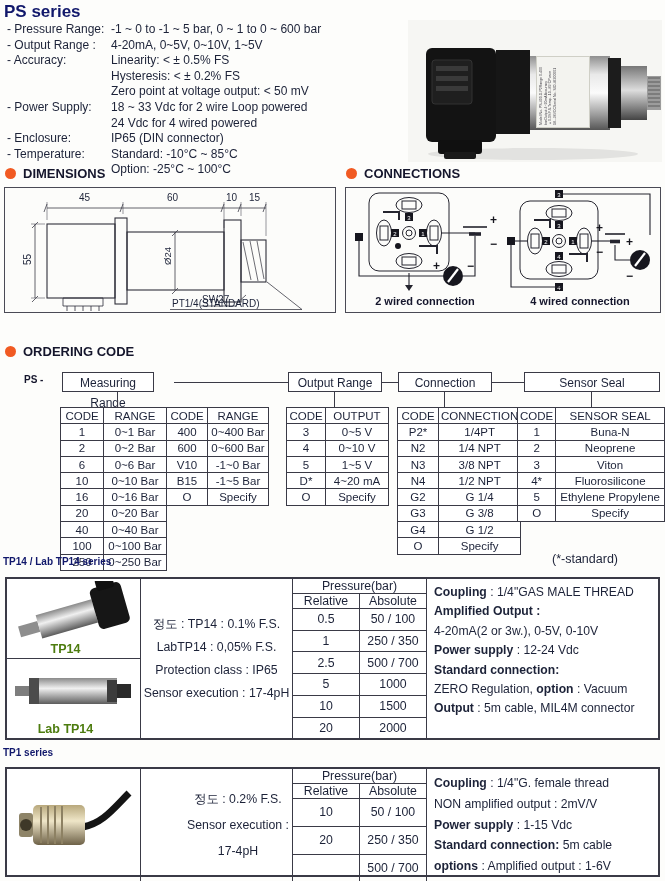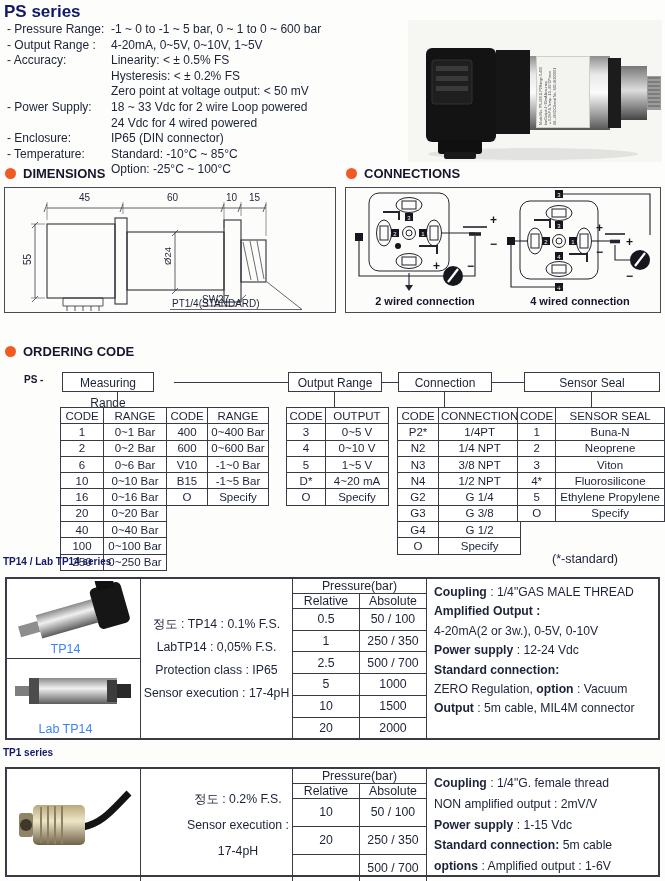--- a/index.html
+++ b/index.html
@@ -40,21 +40,21 @@
   .note{font-size:12.5px;color:#1c2238;}
 
   
   .tp-grid{display:grid;border:2px solid #3a3a46;background:#fff;box-sizing:border-box;}
   .tp14-grid{grid-template-columns:134px 152px 134px 1fr;}
   .tp-cell{border-right:1px solid #3a3a46;position:relative;box-sizing:border-box;}
   .tp-cell.last{border-right:none;}
   .subcell{position:relative;height:50%;box-sizing:border-box;}
   .subcell.top{border-bottom:1px solid #3a3a46;}
   .photo-caption{position:absolute;bottom:2px;left:0;right:16px;text-align:center;
-                 font-size:12.5px;font-weight:normal;color:#3b82f6;}
+                 font-size:12.5px;font-weight:bold;color:#4d7c0f;}
   .midtext{display:flex;flex-direction:column;justify-content:center;height:100%;
            text-align:center;font-size:12.3px;}
   .midtext .tline{line-height:23px;}
   .tp1 .midtext .tline{line-height:26px;margin-left:43px;}
   table.ptbl{border-collapse:collapse;width:100%;height:100%;font-size:12.3px;table-layout:fixed;}
   table.ptbl th,table.ptbl td{border:1px solid #3a3a46;font-weight:normal;text-align:center;padding:0;}
   table.ptbl tr:first-child th{border-top:none;}
   table.ptbl th:first-child,table.ptbl td:first-child{border-left:none;}
   table.ptbl th:last-child,table.ptbl td:last-child{border-right:none;}
   table.ptbl tr:last-child td{border-bottom:none;}

